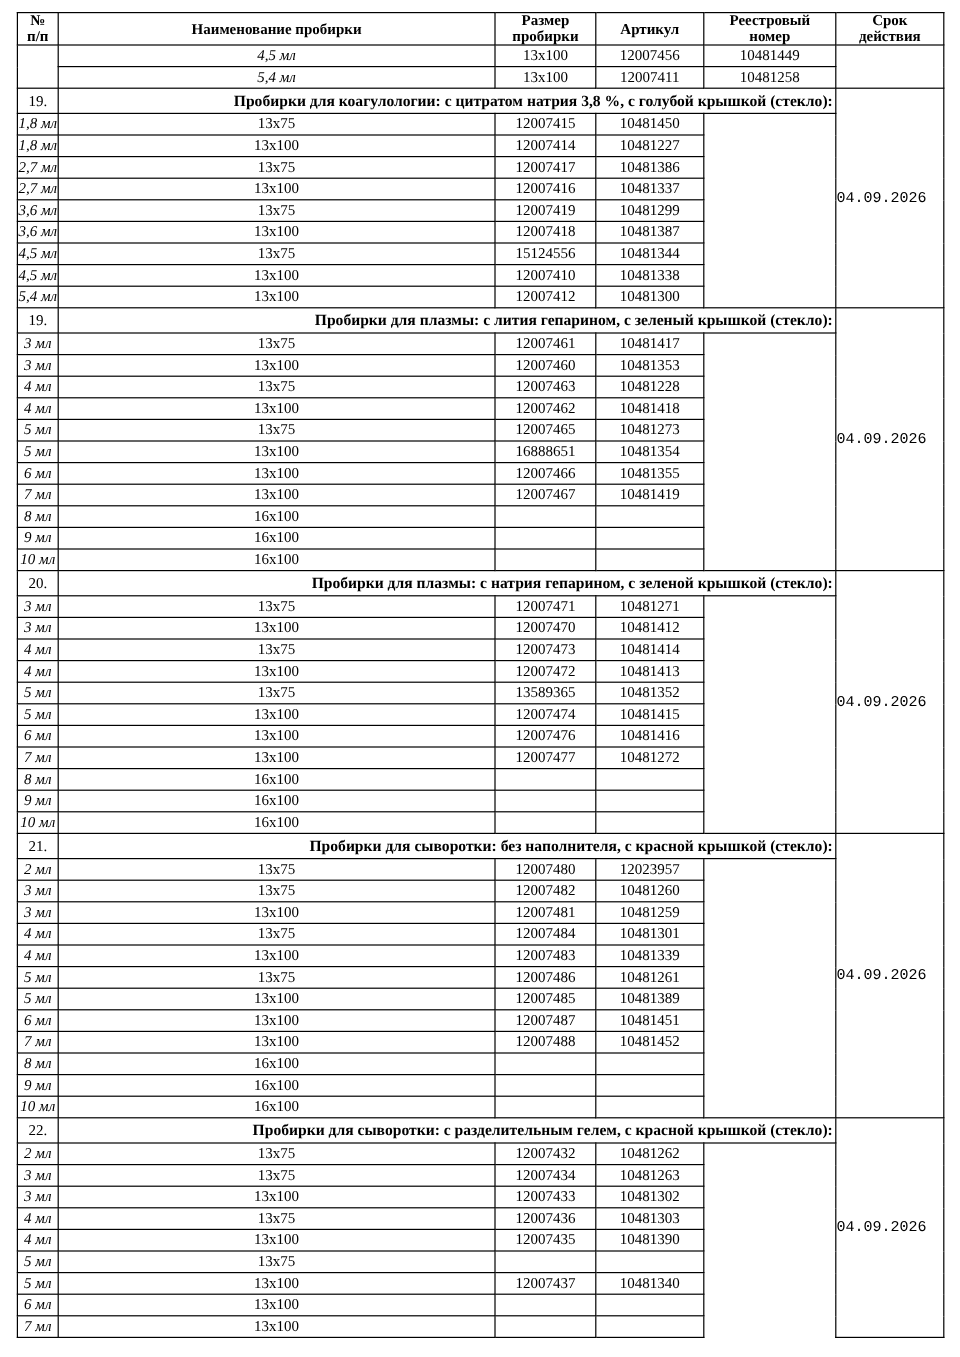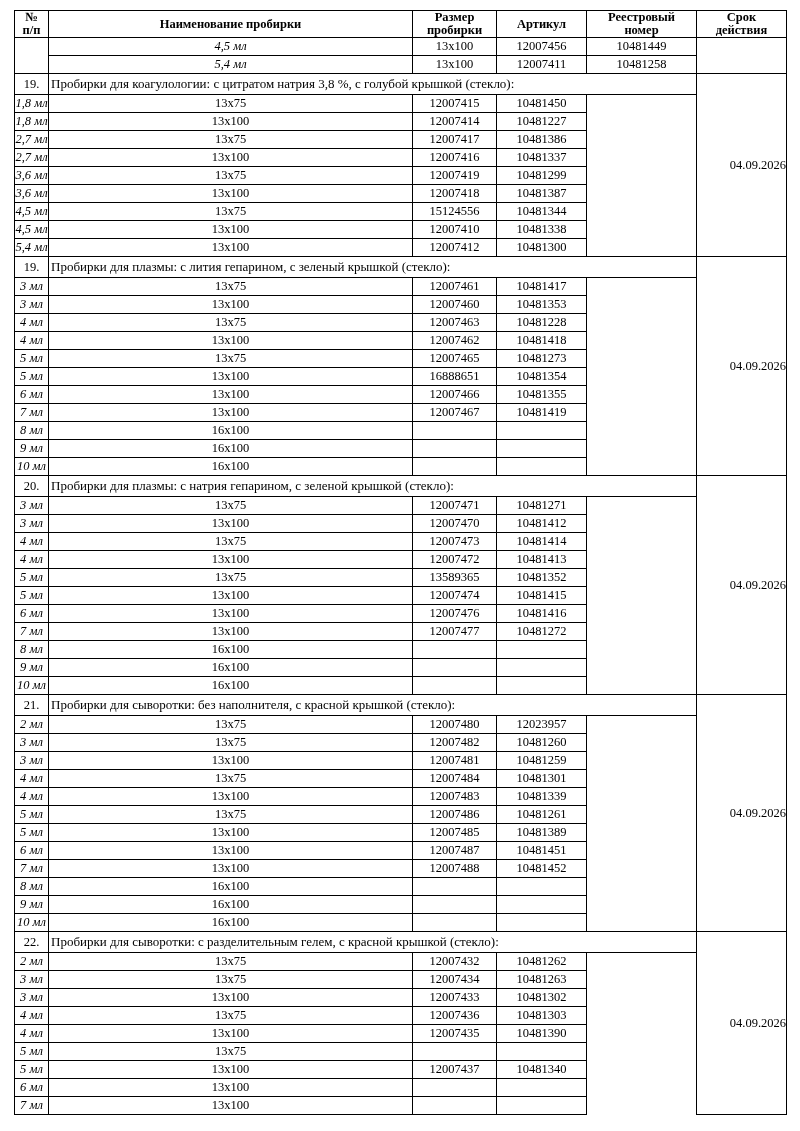--- a/index.html
+++ b/index.html
@@ -56,26 +56,27 @@
     text-align: center;
     padding: 1px 0 1px 6px;
     height: 17px;
     font-style: italic;
   }
   td.size, td.art, td.reg {
     text-align: center;
     height: 17px;
   }
   td.term {
+    text-align: left;
+    font-size: 12.5px;
+    font-family: Liberation Mono, monospace;
+  }
+  tr.group td.grouphdr {
     text-align: right;
-    font-size: 12.5px;
-  }
-  tr.group td.grouphdr {
-    text-align: left;
-    font-weight: normal;
+    font-weight: bold;
     font-size: 13px;
     padding: 1px 2px;
     height: 18px;
   }
   tr.group td.num {
     vertical-align: middle;
     text-align: center;
   }
 </style>
 </head>

